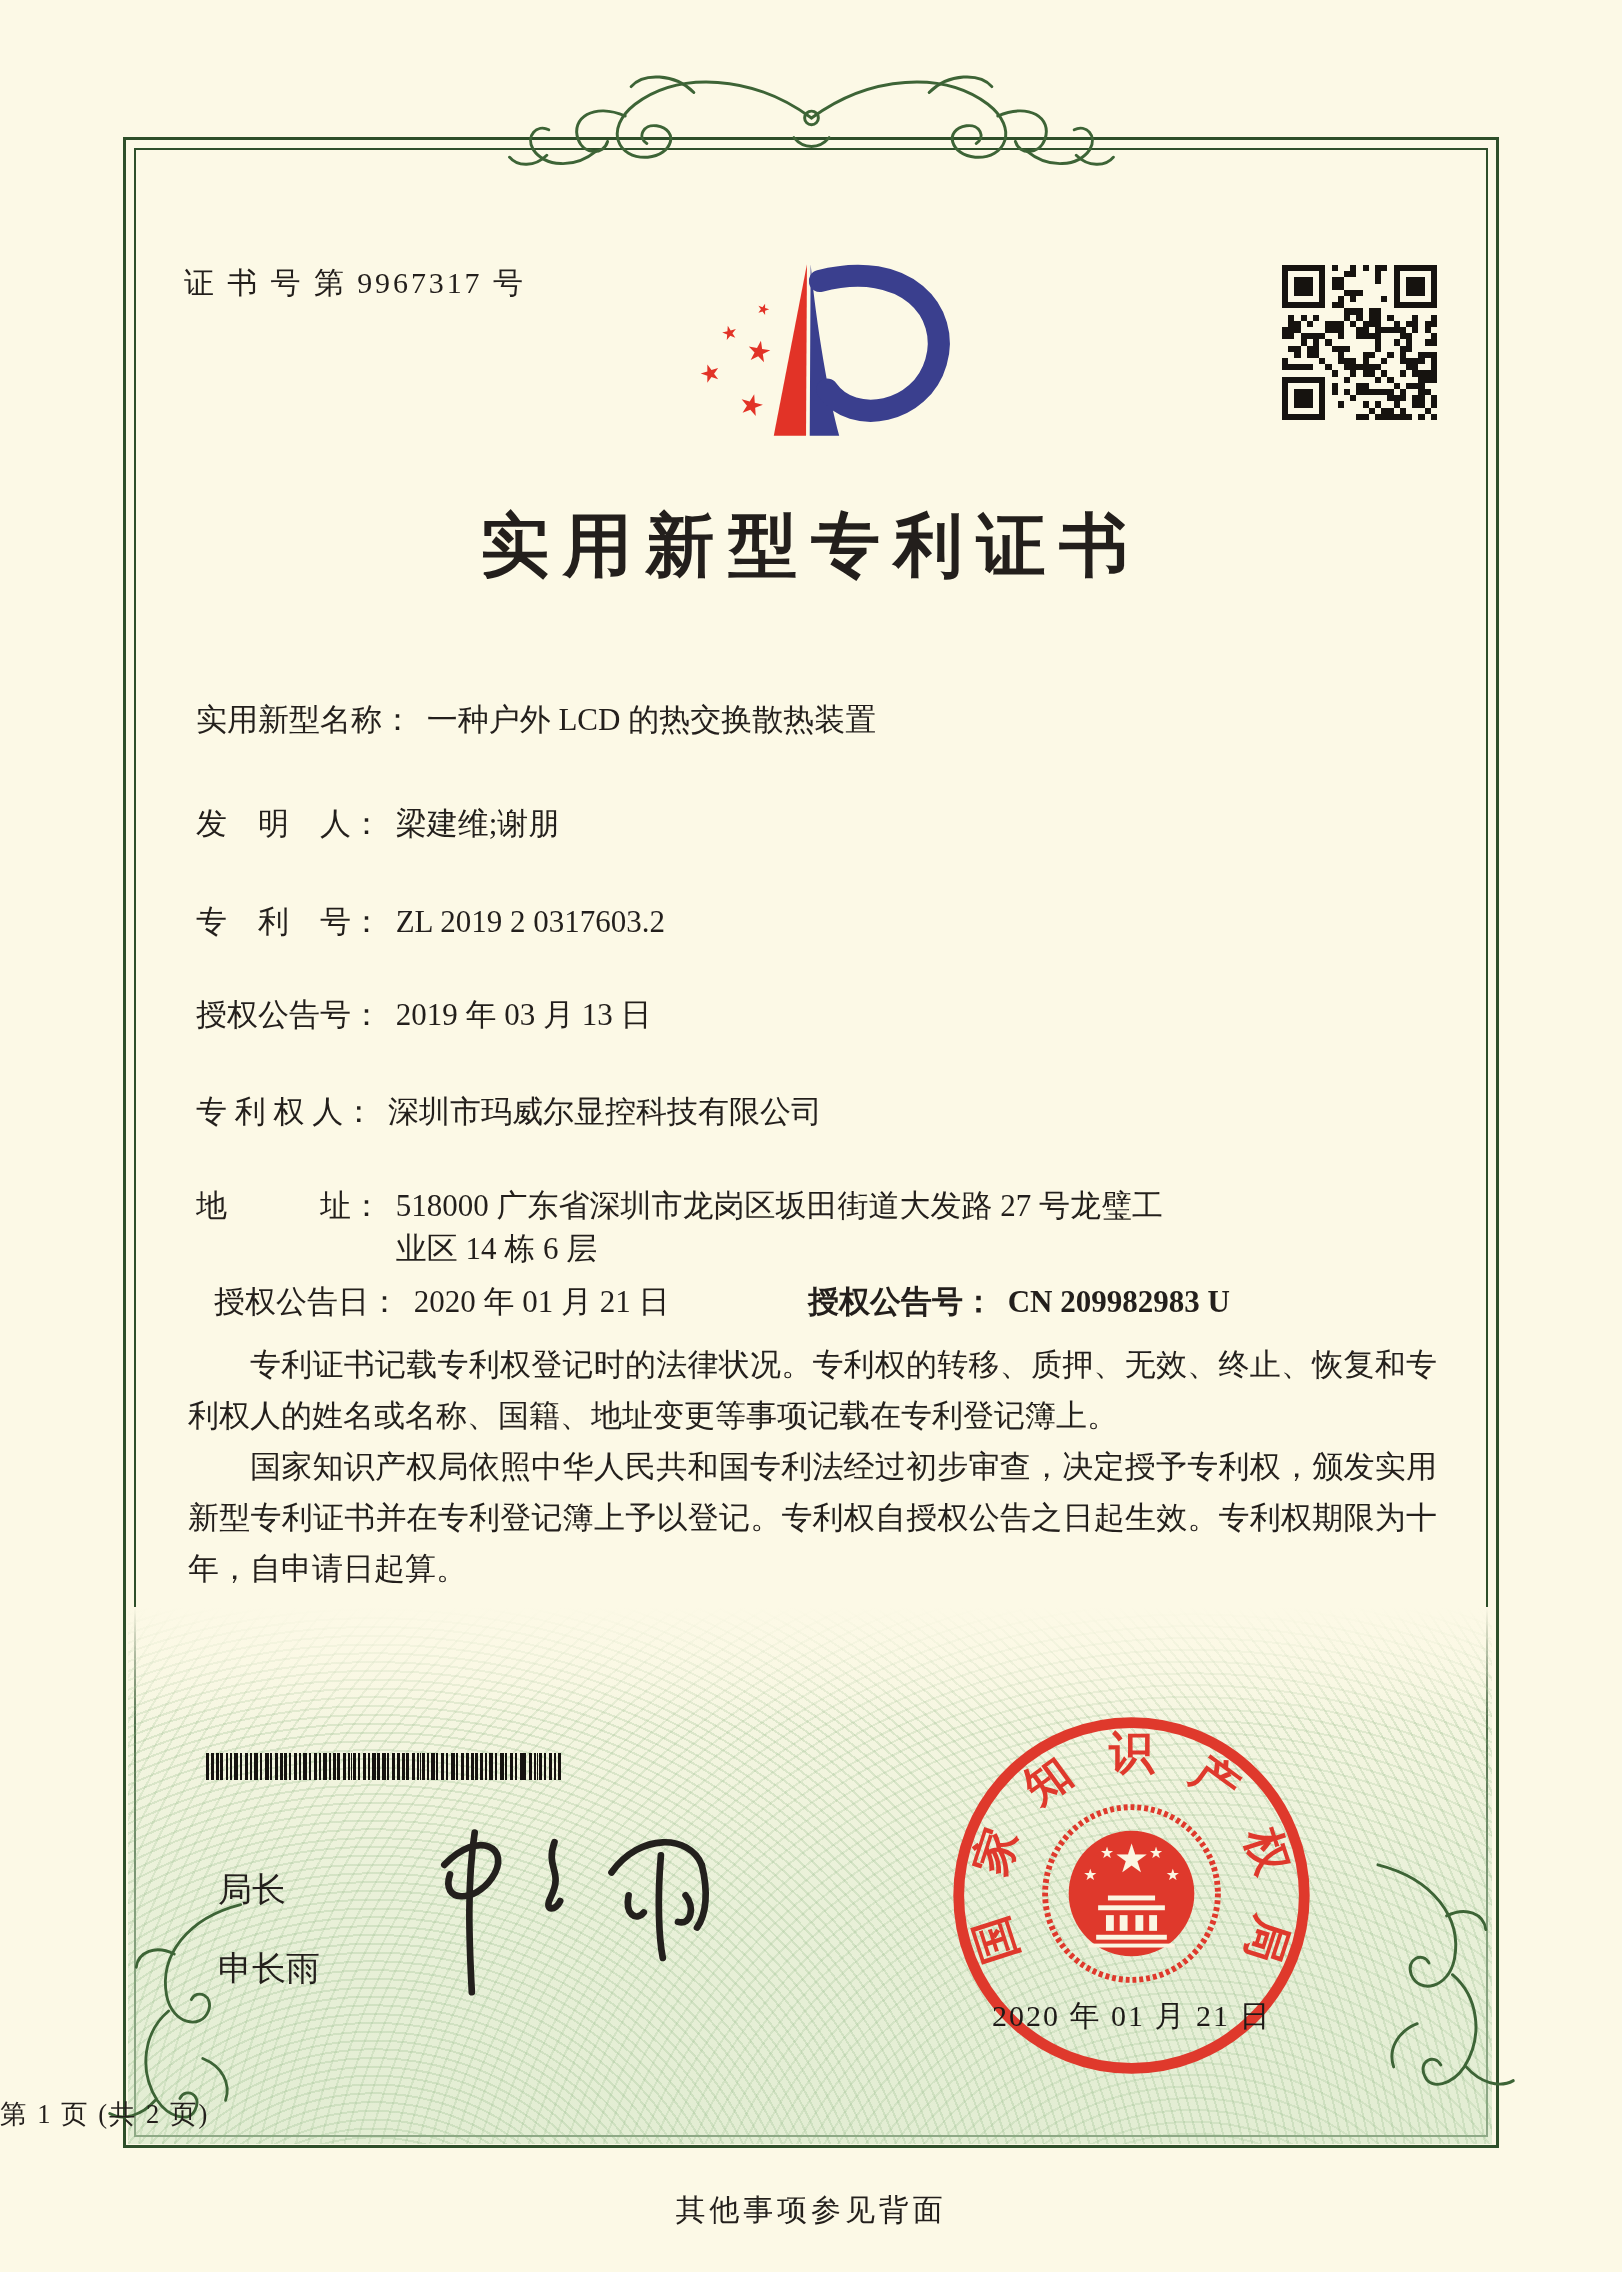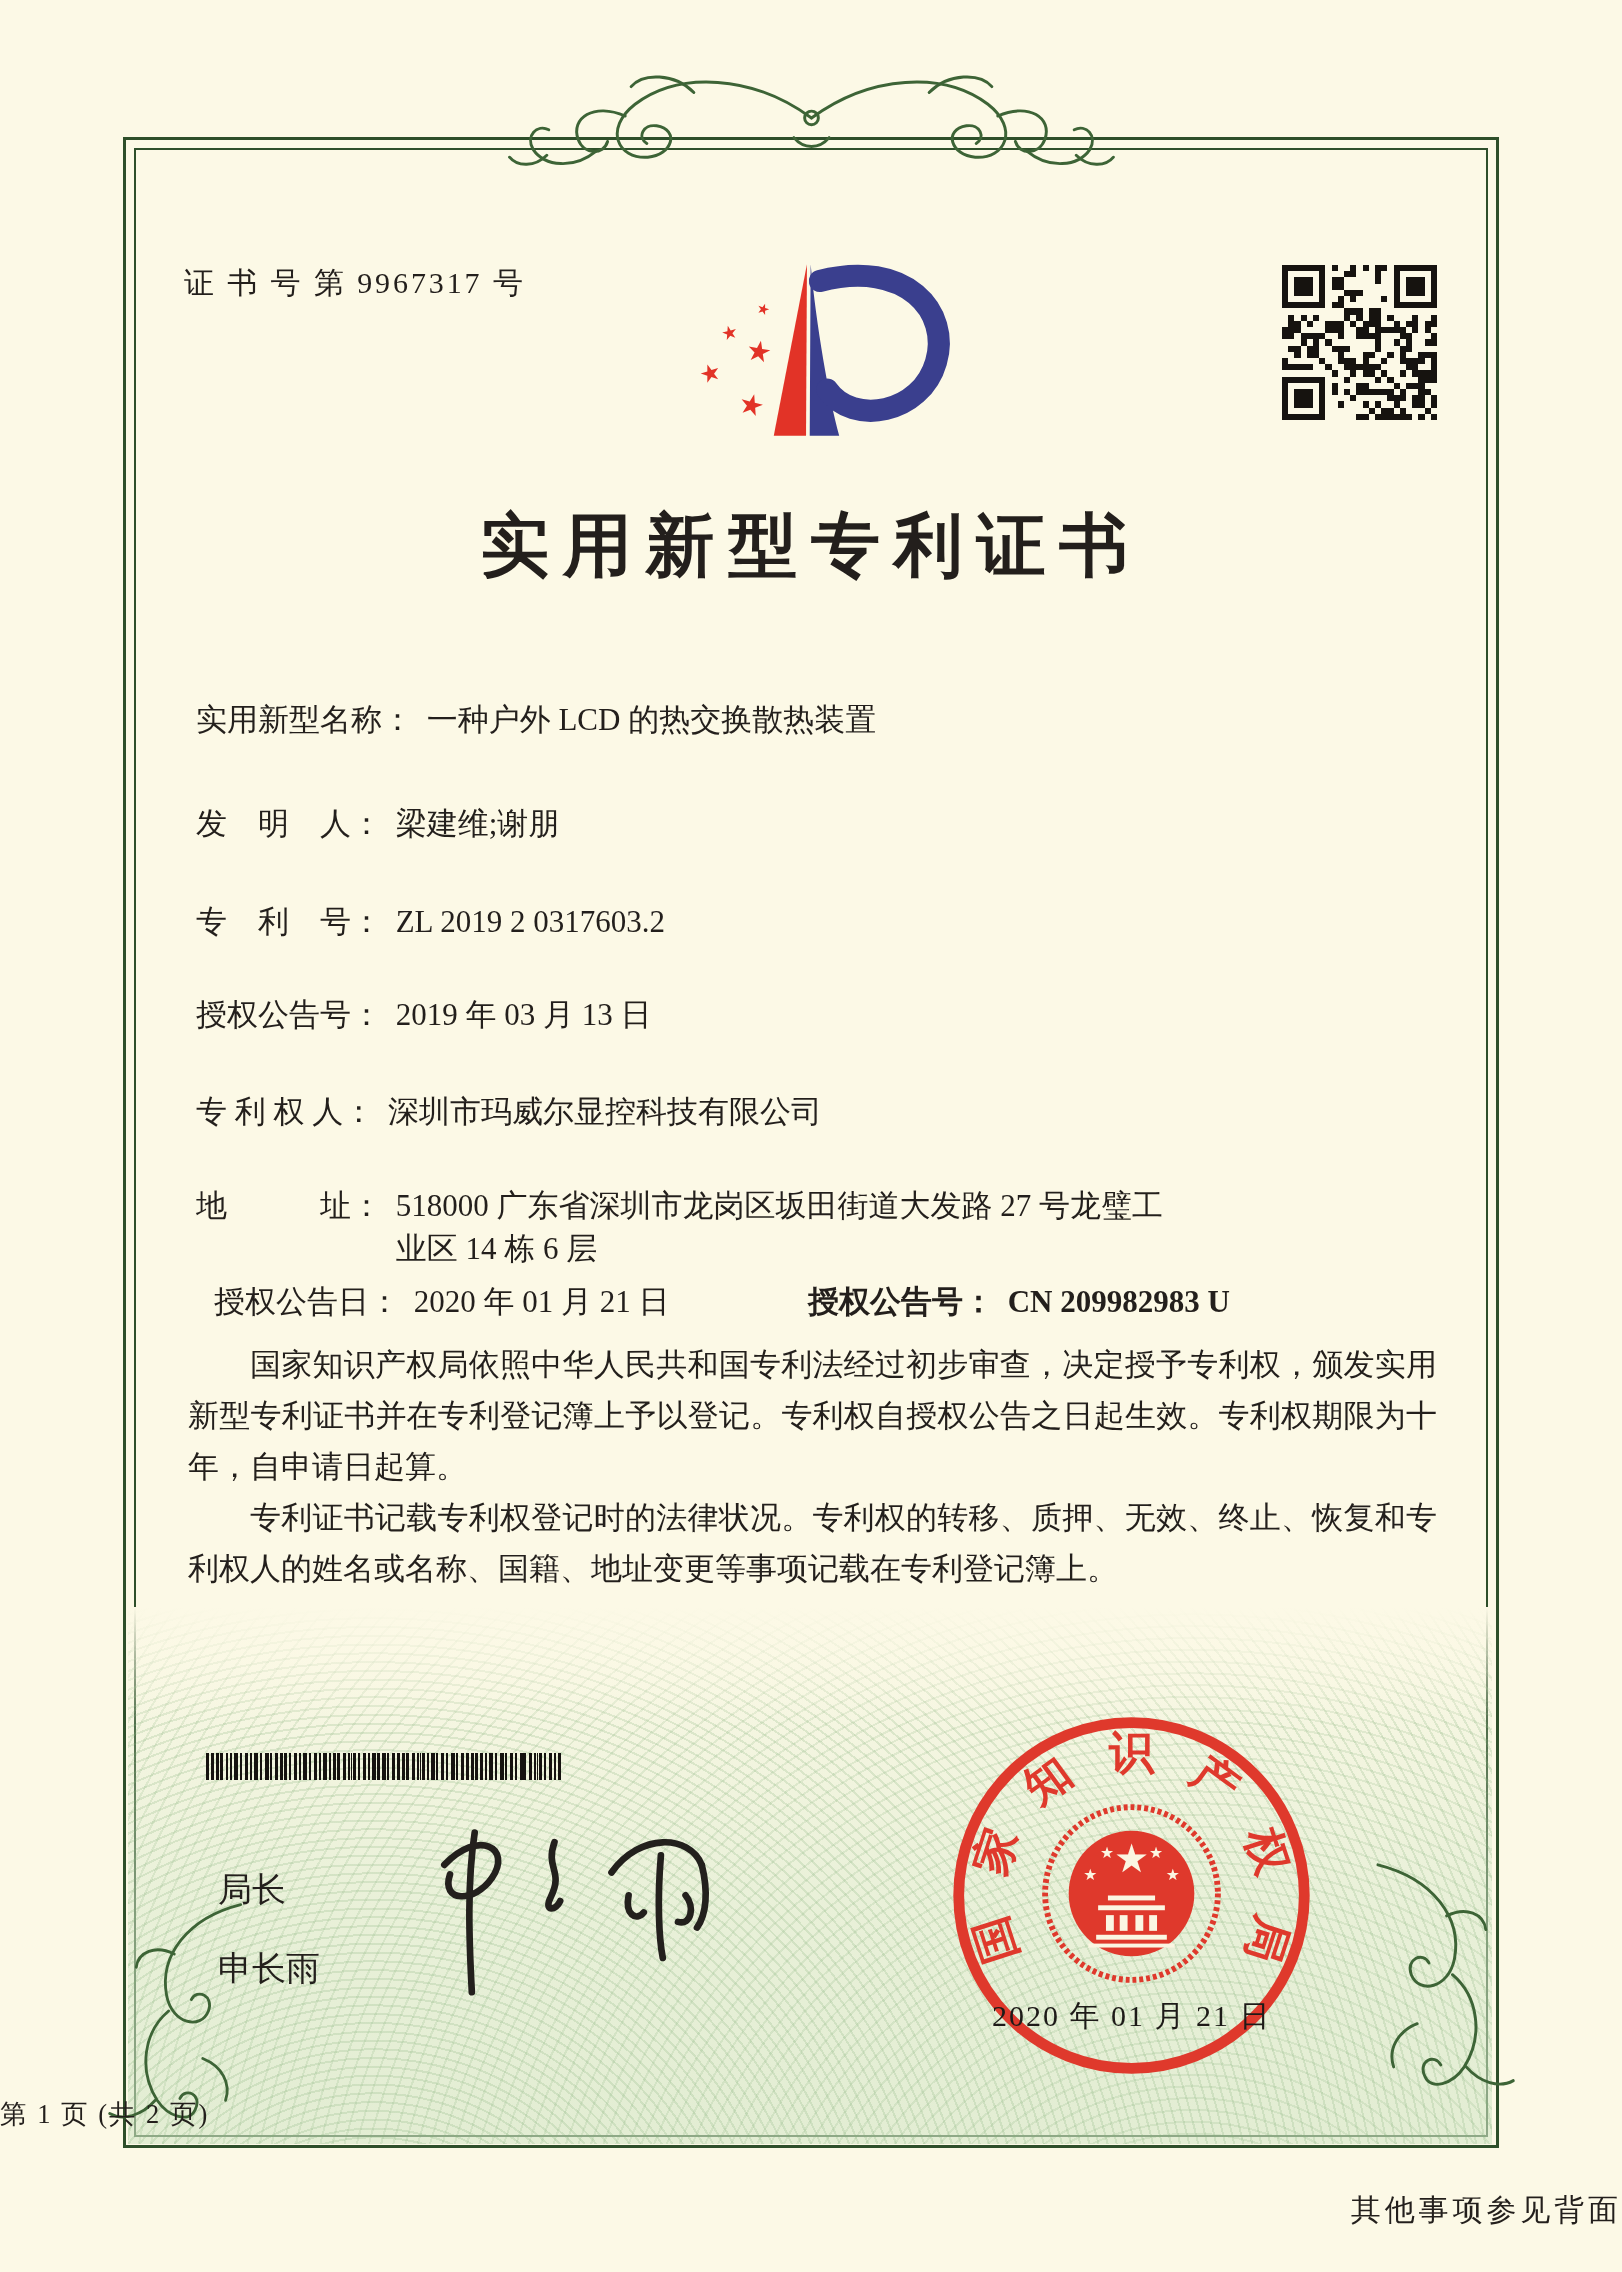--- a/index.html
+++ b/index.html
@@ -64,21 +64,21 @@
 
   
   .director-title{left:218px;top:1867px;font-size:34px;}
   .director-name{left:218px;top:1946px;font-size:34px;}
   .signature{left:412px;top:1815px;}
   .seal{left:943px;top:1707px;}
   .seal-date{left:992px;top:1996px;font-size:30px;letter-spacing:2px;color:#1d1a18;z-index:5;}
 
   
   .page-note{left:0;top:2096px;width:1622px;text-align:left;font-size:26.5px;letter-spacing:2px;}
-  .back-note{left:0;top:2190px;width:1622px;text-align:right;font-size:30px;letter-spacing:3.9px;}
+  .back-note{left:0;top:2190px;width:1622px;text-align:center;font-size:30px;letter-spacing:3.9px;}
 
   .logo{left:639px;top:233px;}
   .qr{left:1282px;top:265px;}
 
   svg{display:block;}
 </style>
 </head>
 <body>
 
 <div class="abs frame-outer">
@@ -394,22 +394,22 @@
     <span>：</span>
   <span class="fvalue">2020 年 01 月 21 日</span>
 </div>
 <div class="abs field grant-b">
   <span>授权公告号</span>
     <span>：</span>
   <span class="fvalue">CN 209982983 U</span>
 </div>
 
 <div class="abs body-text">
+  <p>专利证书记载专利权登记时的法律状况。专利权的转移、质押、无效、终止、恢复和专利权人的姓名或名称、国籍、地址变更等事项记载在专利登记簿上。</p>
   <p>国家知识产权局依照中华人民共和国专利法经过初步审查，决定授予专利权，颁发实用新型专利证书并在专利登记簿上予以登记。专利权自授权公告之日起生效。专利权期限为十年，自申请日起算。</p>
-  <p>专利证书记载专利权登记时的法律状况。专利权的转移、质押、无效、终止、恢复和专利权人的姓名或名称、国籍、地址变更等事项记载在专利登记簿上。</p>
 </div>
 
 <div class="abs barcode"></div>
 
 <div class="abs director-title">局长</div>
 <div class="abs director-name">申长雨</div>
 
 <svg class="abs signature" width="304" height="191" viewBox="0 0 320 200">
   <g stroke="#23201d" fill="none" stroke-width="7" stroke-linecap="round">
     <path d="M66,18 C58,70 60,130 63,186"></path>

